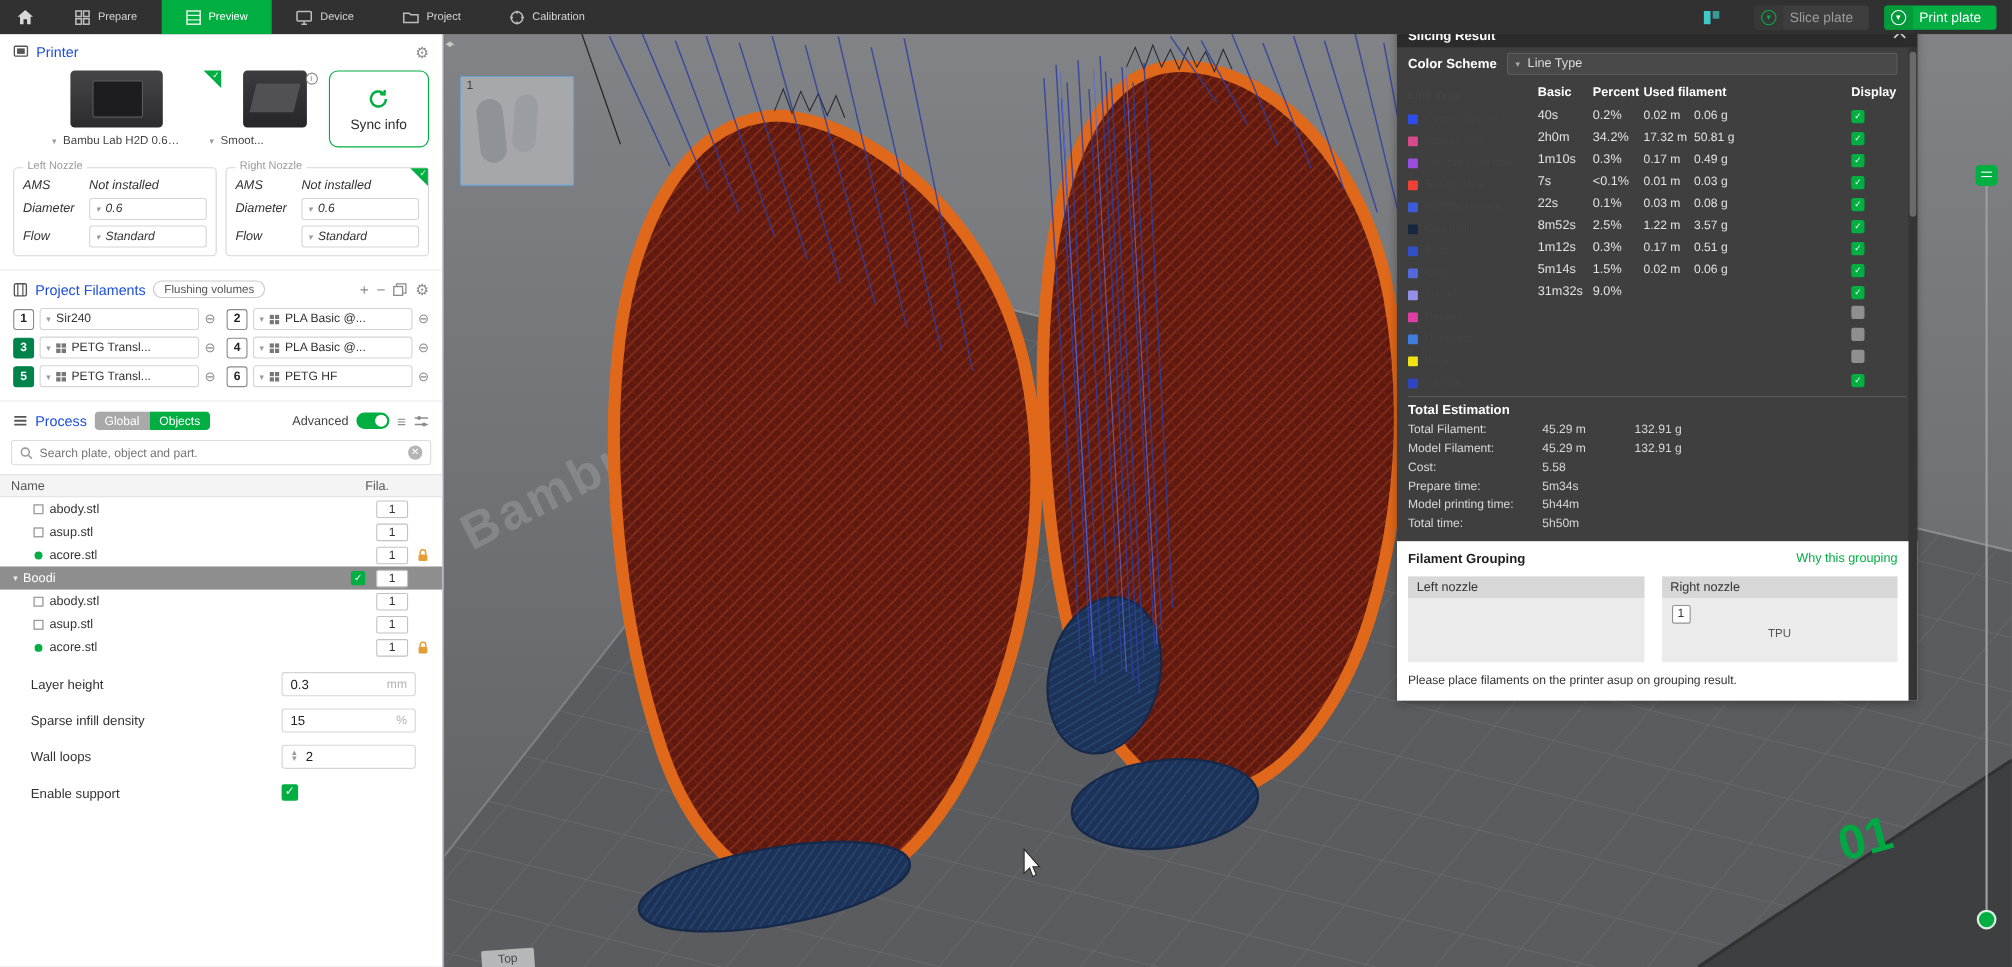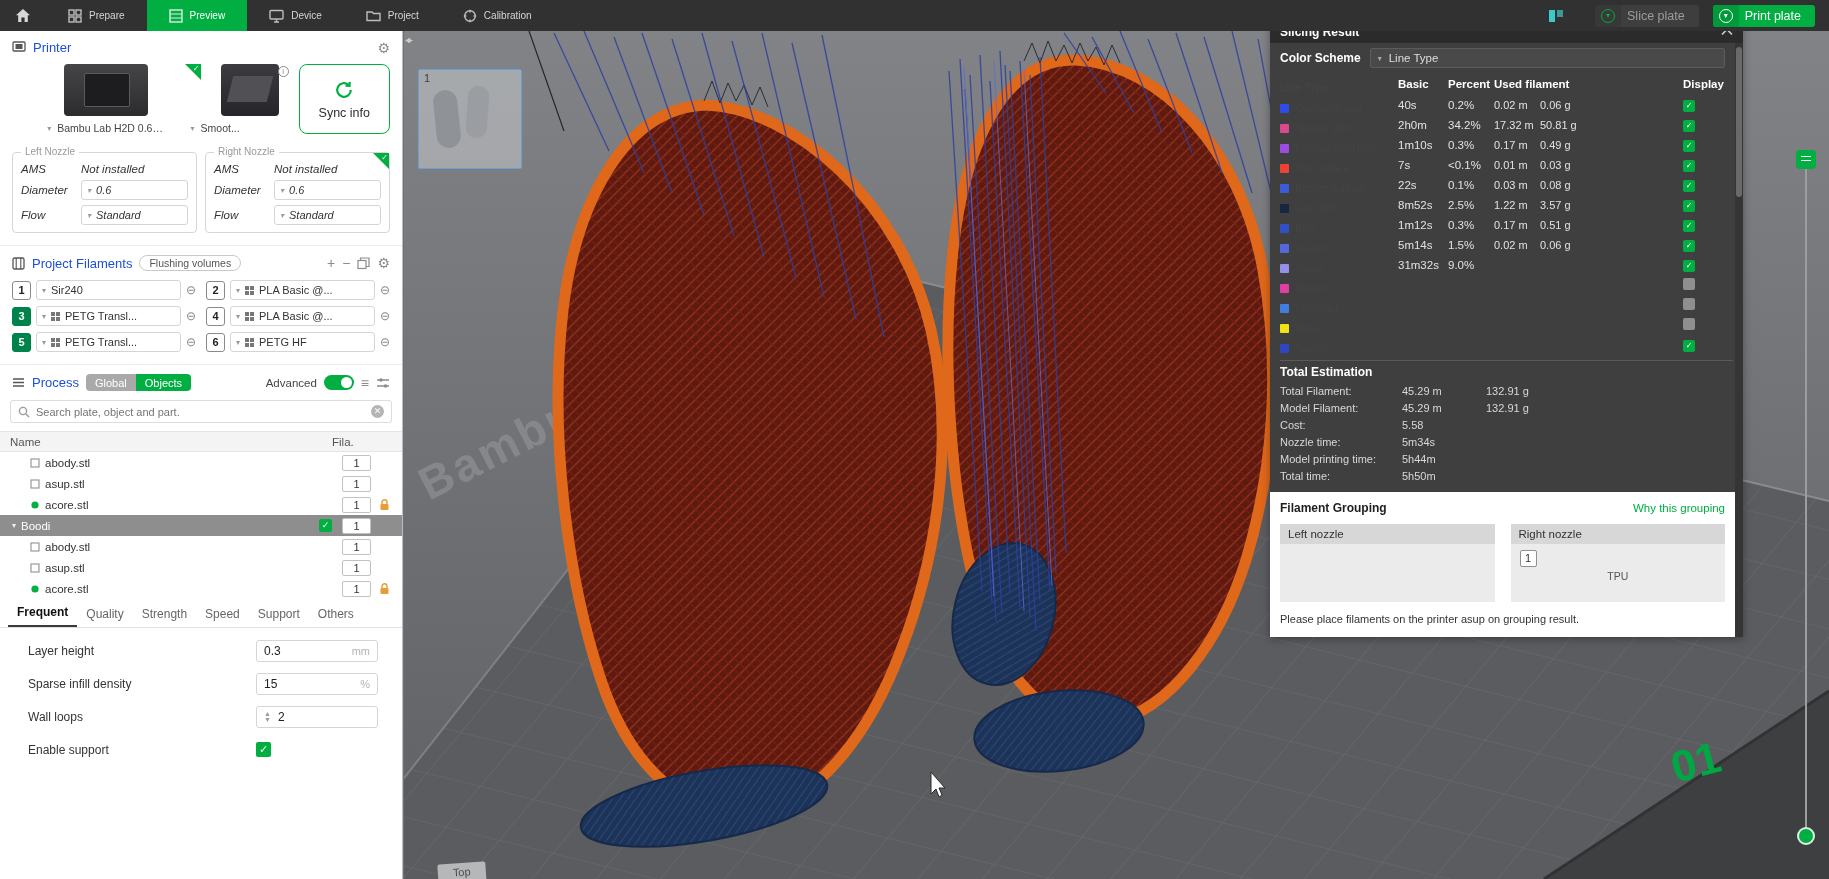--- a/index.html
+++ b/index.html
@@ -528,28 +528,20 @@
           <span class="filabox">1</span>
           <span class="lockslot">
               <svg width="11" height="12" viewBox="0 0 11 12">
                 <rect x="1.5" y="5" width="8" height="6" rx="1" fill="#e59d35"></rect>
                 <path d="M3 5 V3.2 a2.5 2.5 0 0 1 5 0 V5" fill="none" stroke="#e59d35" stroke-width="1.4"></path>
               </svg>
             </span>
         </div>
       </div>
 
-      <div class="ptabs">
-        <span class="ptab active">Frequent</span>
-        <span class="ptab">Quality</span>
-        <span class="ptab">Strength</span>
-        <span class="ptab">Speed</span>
-        <span class="ptab">Support</span>
-        <span class="ptab">Others</span>
-      </div>
 
       <div class="settings">
         <div class="setrow">
           <span class="setlabel">Layer height</span>
           <span class="setinput">
             <input type="text" value="0.3" style="">
             <span class="unit">mm</span>
           </span>
         </div>
         <div class="setrow">
@@ -830,21 +822,21 @@
         <span class="te-label">Model Filament:</span>
         <span class="te-v1">45.29 m</span>
         <span class="te-v2">132.91 g</span>
       </div>
       <div class="te-row">
         <span class="te-label">Cost:</span>
         <span class="te-v1">5.58</span>
         <span class="te-v2"></span>
       </div>
       <div class="te-row">
-        <span class="te-label">Nozzle time:</span>
+        <span class="te-label">Prepare time:</span>
         <span class="te-v1">5m34s</span>
         <span class="te-v2"></span>
       </div>
       <div class="te-row">
         <span class="te-label">Model printing time:</span>
         <span class="te-v1">5h44m</span>
         <span class="te-v2"></span>
       </div>
       <div class="te-row">
         <span class="te-label">Total time:</span>

